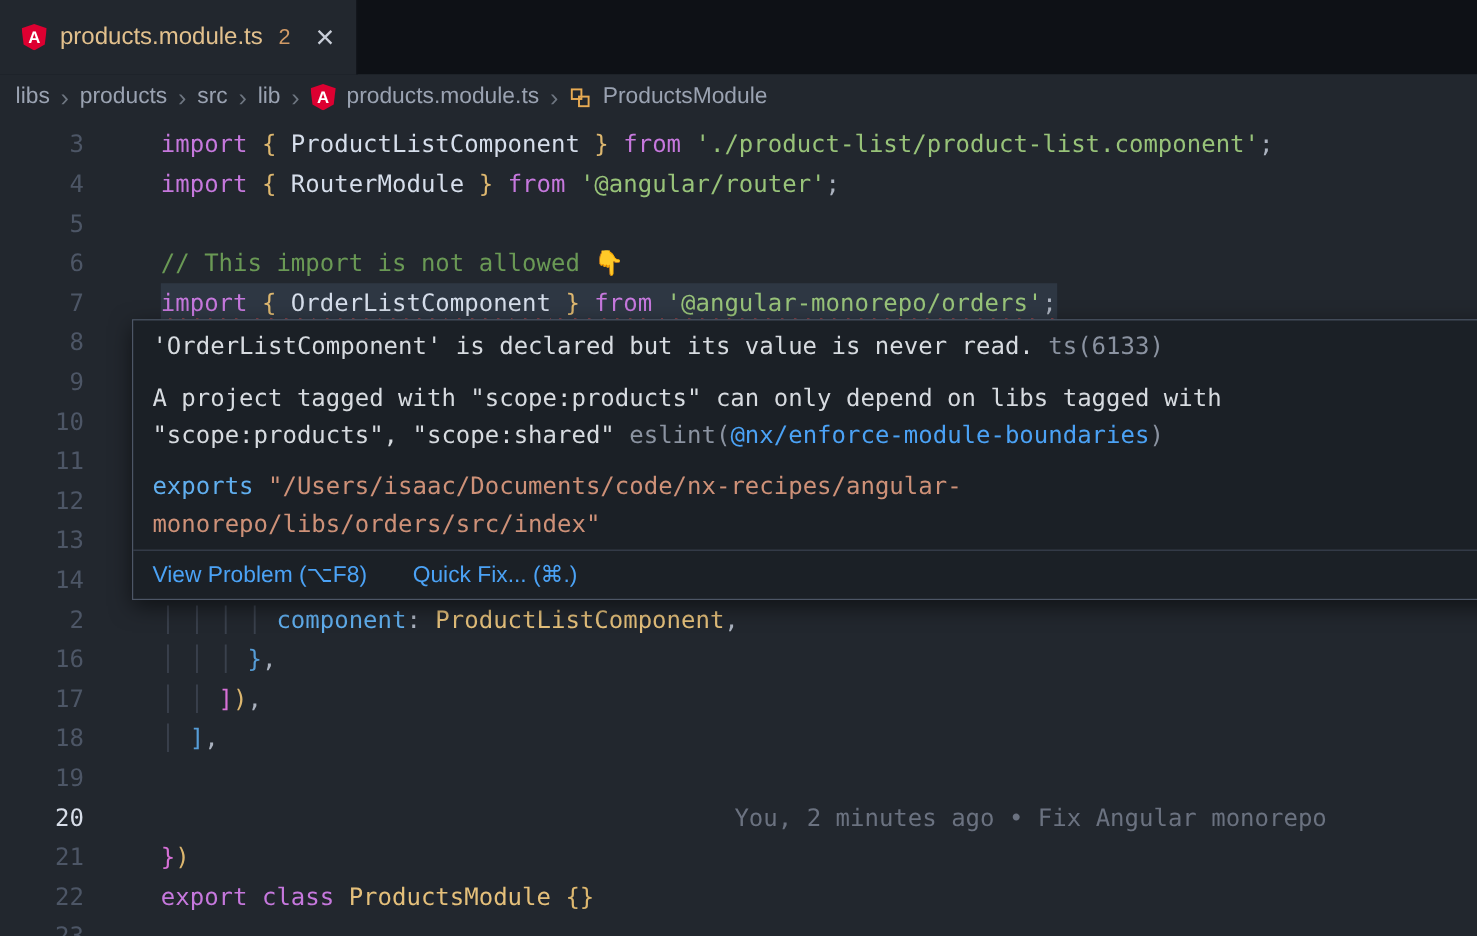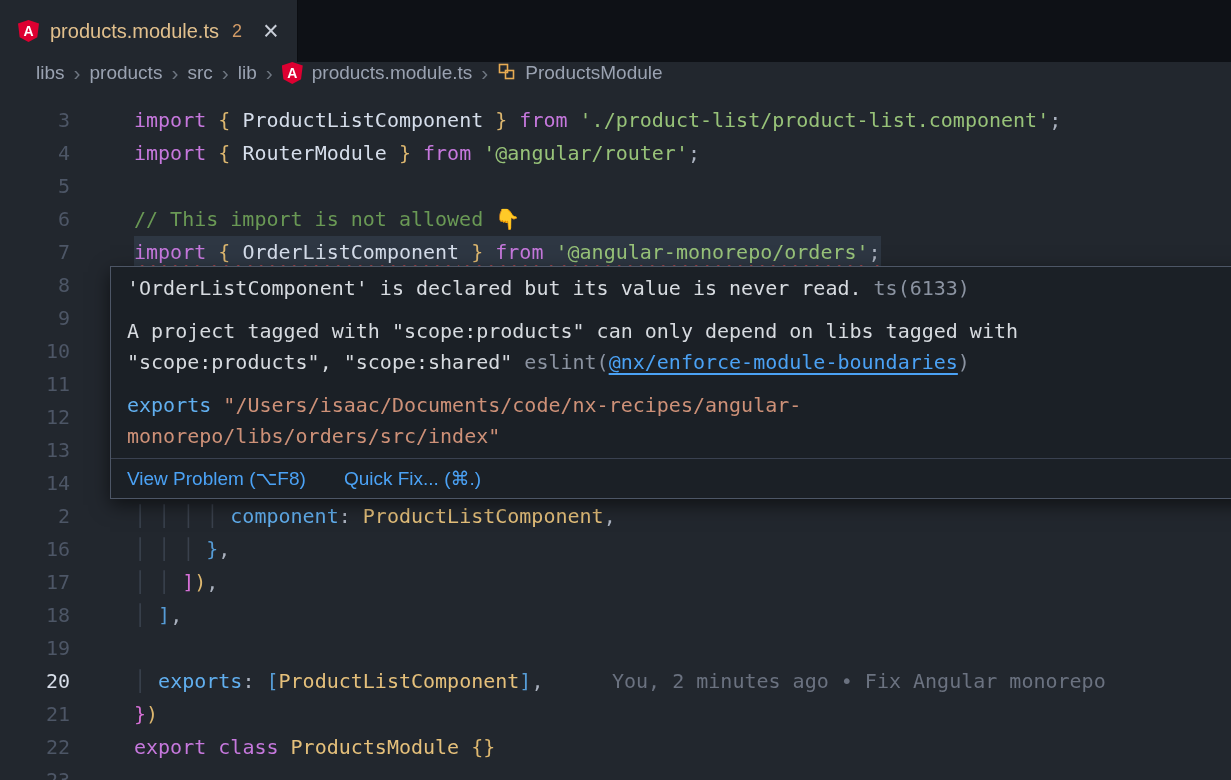--- a/index.html
+++ b/index.html
@@ -10,21 +10,21 @@
   #tabstrip{height:62px;background:var(--bg-strip);display:flex;align-items:stretch}
   .tab{display:flex;align-items:center;gap:11px;padding:0 18px;background:var(--bg-tab);border-right:1px solid #0b0d11;cursor:pointer}
   .tab-title{color:var(--tab-label);font-size:20px}
   .tab-badge{color:var(--badge);font-size:18px;margin-left:2px}
   .tab-close{color:#c9ced8;font-size:27px;line-height:1;margin-left:10px;cursor:pointer}
   .ng-icon{width:21px;height:22px;background:var(--angular-red);
     clip-path:polygon(50% 0%,100% 16%,92% 78%,50% 100%,8% 78%,0% 16%);
     color:#fff;font-weight:bold;font-size:14px;display:flex;align-items:center;justify-content:center;flex:none}
 
   
-  #breadcrumb{height:38px;display:flex;gap:9px;padding-left:36px;
+  #breadcrumb{height:38px;display:flex;align-items:center;gap:9px;padding-left:13px;
     color:var(--crumb);font-size:19px;background:var(--bg-editor)}
   .crumb{cursor:pointer;white-space:nowrap}
   .crumb-sep{color:#6e7681;font-size:21px;line-height:1}
   .class-icon{flex:none;display:block}
 
   
   #editor{position:relative;padding-top:4px;font-family:"DejaVu Sans Mono","Liberation Mono",monospace;font-size:20px}
   .line{display:flex;height:33px;line-height:33px;position:relative}
   .lnum{width:70px;text-align:right;color:var(--lnum);flex:none;user-select:none}
   .lnum.active{color:var(--lnum-active)}
@@ -40,21 +40,21 @@
   .tk-bk3{color:var(--bk3)} .tk-gd{color:var(--guide)} .tk-emoji{color:var(--cls)}
 
   
   #hover{position:absolute;left:110px;top:266px;width:1172px;background:var(--bg-popup);
     border:1px solid var(--border-popup);box-shadow:0 6px 18px rgba(0,0,0,.55);z-index:9;
     font-family:"DejaVu Sans Mono","Liberation Mono",monospace;font-size:20px}
   #hover > div + div{border-top:1px solid var(--sep-popup)}
   .hrow{padding:6px 16px}
   .hline{line-height:31px;white-space:pre-wrap}
   .tk-fg{color:var(--hfg)} .tk-dim{color:var(--dim)} .tk-kw2{color:var(--prop)} .tk-str2{color:var(--str2)}
-  .tk-link{color:var(--link);text-decoration:underline;text-underline-offset:4px;cursor:pointer}
+  .tk-link{color:var(--link);text-underline-offset:4px;cursor:pointer}
   #hover-actions{padding:8px 16px;display:flex;gap:38px;font-family:"Liberation Sans",sans-serif;font-size:19px}
   .haction{color:var(--link);cursor:pointer;white-space:nowrap}
 </style>
 </head>
 <body>
 
 <div id="tabstrip">
   <div class="tab">
     <span class="ng-icon">A</span>
     <span class="tab-title">products.module.ts</span>
@@ -146,21 +146,20 @@
       </div>
       <div class="line">
         <div class="lnum">18</div>
         <div class="code"><span class="tk-gd">│ </span><span class="tk-bk3">]</span><span class="tk-pl">,</span></div>
       </div>
       <div class="line">
         <div class="lnum">19</div>
       </div>
       <div class="line">
         <div class="lnum active">20</div>
-        <div class="code"><span class="tk-gd">│ </span><span class="tk-prop">exports</span><span class="tk-pl">: </span><span class="tk-bk3">[</span><span class="tk-cls">ProductListComponent</span><span class="tk-bk3">]</span><span class="tk-pl">,</span></div>
         <span class="blame">You, 2 minutes ago • Fix Angular monorepo</span>
       </div>
       <div class="line">
         <div class="lnum">21</div>
         <div class="code"><span class="tk-bk2">}</span><span class="tk-bk1">)</span></div>
       </div>
       <div class="line">
         <div class="lnum">22</div>
         <div class="code"><span class="tk-kw">export</span><span class="tk-pl"> </span><span class="tk-kw">class</span><span class="tk-pl"> </span><span class="tk-cls">ProductsModule</span><span class="tk-pl"> </span><span class="tk-bk1">{}</span></div>
       </div>

